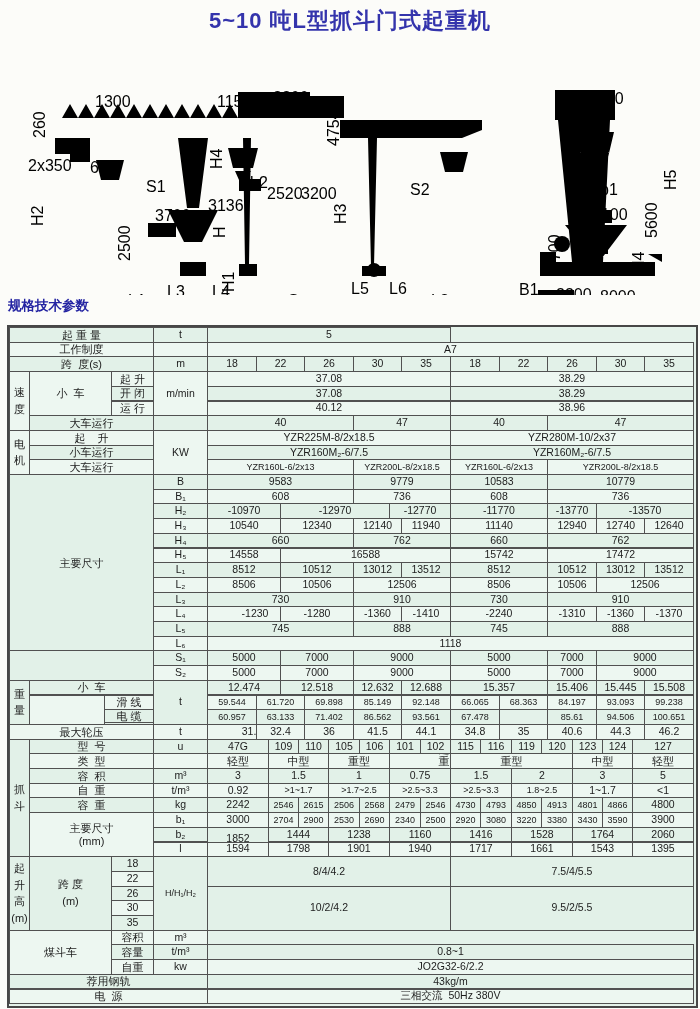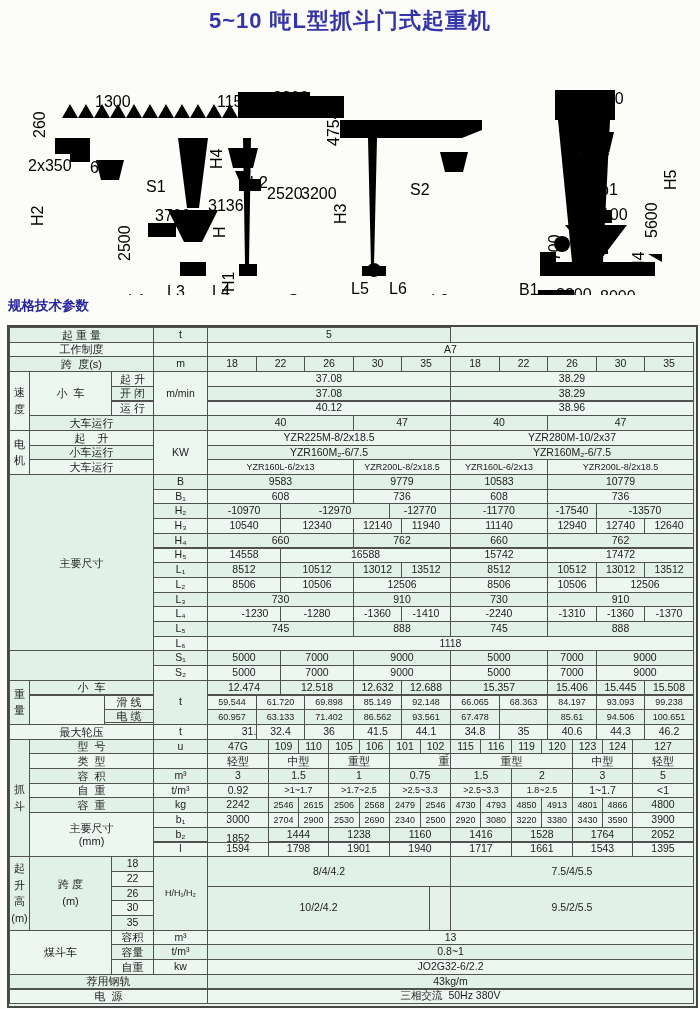--- a/index.html
+++ b/index.html
@@ -150,21 +150,21 @@
       <div class="cell alt" style="left: 144px; top: 161.7px; width: 55px; height: 15.7px;">B₁</div>
       <div class="cell alt" style="left: 198px; top: 161.7px; width: 147px; height: 15.7px;">608</div>
       <div class="cell alt" style="left: 344px; top: 161.7px; width: 98px; height: 15.7px;">736</div>
       <div class="cell alt" style="left: 441px; top: 161.7px; width: 98px; height: 15.7px;">608</div>
       <div class="cell alt" style="left: 538px; top: 161.7px; width: 147px; height: 15.7px;">736</div>
       <div class="cell" style="left: 144px; top: 176.4px; width: 55px; height: 15.7px;">H₂</div>
       <div class="cell" style="left: 198px; top: 176.4px; width: 74px; height: 15.7px;">-10970</div>
       <div class="cell" style="left: 271px; top: 176.4px; width: 110px; height: 15.7px;">-12970</div>
       <div class="cell" style="left: 380px; top: 176.4px; width: 62px; height: 15.7px;">-12770</div>
       <div class="cell" style="left: 441px; top: 176.4px; width: 98px; height: 15.7px;">-11770</div>
-      <div class="cell" style="left: 538px; top: 176.4px; width: 50px; height: 15.7px;">-17540</div>
+      <div class="cell" style="left: 538px; top: 176.4px; width: 50px; height: 15.7px;">-13770</div>
       <div class="cell" style="left: 587px; top: 176.4px; width: 98px; height: 15.7px;">-13570</div>
       <div class="cell alt" style="left: 144px; top: 191.1px; width: 55px; height: 15.7px;">H₃</div>
       <div class="cell alt" style="left: 198px; top: 191.1px; width: 74px; height: 15.7px;">10540</div>
       <div class="cell alt" style="left: 271px; top: 191.1px; width: 74px; height: 15.7px;">12340</div>
       <div class="cell alt" style="left: 344px; top: 191.1px; width: 49px; height: 15.7px;">12140</div>
       <div class="cell alt" style="left: 392px; top: 191.1px; width: 50px; height: 15.7px;">11940</div>
       <div class="cell alt" style="left: 441px; top: 191.1px; width: 98px; height: 15.7px;">11140</div>
       <div class="cell alt" style="left: 538px; top: 191.1px; width: 50px; height: 15.7px;">12940</div>
       <div class="cell alt" style="left: 587px; top: 191.1px; width: 49px; height: 15.7px;">12740</div>
       <div class="cell alt" style="left: 635px; top: 191.1px; width: 50px; height: 15.7px;">12640</div>
@@ -355,46 +355,45 @@
       <div class="cell s alt" style="left: 593px; top: 485.1px; width: 31px; height: 15.7px;">3590</div>
       <div class="cell alt" style="left: 623px; top: 485.1px; width: 62px; height: 15.7px;">3900</div>
       <div class="cell" style="left: 144px; top: 499.8px; width: 55px; height: 15.7px;">b₂</div>
       <div class="cell" style="left: 198px; top: 499.8px; width: 62px; height: 25px;">1852</div>
       <div class="cell" style="left: 259px; top: 499.8px; width: 61px; height: 15.7px;">1444</div>
       <div class="cell" style="left: 319px; top: 499.8px; width: 62px; height: 15.7px;">1238</div>
       <div class="cell" style="left: 380px; top: 499.8px; width: 62px; height: 15.7px;">1160</div>
       <div class="cell" style="left: 441px; top: 499.8px; width: 62px; height: 15.7px;">1416</div>
       <div class="cell" style="left: 502px; top: 499.8px; width: 62px; height: 15.7px;">1528</div>
       <div class="cell" style="left: 563px; top: 499.8px; width: 61px; height: 15.7px;">1764</div>
-      <div class="cell" style="left: 623px; top: 499.8px; width: 62px; height: 15.7px;">2052</div>
+      <div class="cell" style="left: 623px; top: 499.8px; width: 62px; height: 15.7px;">2060</div>
       <div class="cell alt" style="left: 144px; top: 514.5px; width: 55px; height: 15.7px;">l</div>
       <div class="cell alt" style="left: 198px; top: 514.5px; width: 62px; height: 15.7px;">1594</div>
       <div class="cell alt" style="left: 259px; top: 514.5px; width: 61px; height: 15.7px;">1798</div>
       <div class="cell alt" style="left: 319px; top: 514.5px; width: 62px; height: 15.7px;">1901</div>
       <div class="cell alt" style="left: 380px; top: 514.5px; width: 62px; height: 15.7px;">1940</div>
       <div class="cell alt" style="left: 441px; top: 514.5px; width: 62px; height: 15.7px;">1717</div>
       <div class="cell alt" style="left: 502px; top: 514.5px; width: 62px; height: 15.7px;">1661</div>
       <div class="cell alt" style="left: 563px; top: 514.5px; width: 61px; height: 15.7px;">1543</div>
       <div class="cell alt" style="left: 623px; top: 514.5px; width: 62px; height: 15.7px;">1395</div>
       <div class="cell v" style="left: 0px; top: 529.2px; width: 21px; height: 74.5px;">起 升 高 (m)</div>
       <div class="cell vw" style="left: 20px; top: 529.2px; width: 83px; height: 74.5px;">跨 度 (m)</div>
       <div class="cell" style="left: 102px; top: 529.2px; width: 43px; height: 15.7px;">18</div>
       <div class="cell s" style="left: 144px; top: 529.2px; width: 55px; height: 74.5px;">H/H₁/H₂</div>
       <div class="cell" style="left: 198px; top: 529.2px; width: 244px; height: 30.4px;">8/4/4.2</div>
       <div class="cell" style="left: 441px; top: 529.2px; width: 244px; height: 30.4px;">7.5/4/5.5</div>
       <div class="cell alt" style="left: 102px; top: 543.9px; width: 43px; height: 15.7px;">22</div>
       <div class="cell" style="left: 102px; top: 558.6px; width: 43px; height: 15.7px;">26</div>
-      <div class="cell" style="left: 198px; top: 558.6px; width: 223px; height: 45.1px;">10/2/4.2</div>
+      <div class="cell" style="left: 198px; top: 558.6px; width: 244px; height: 45.1px;">10/2/4.2</div>
       <div class="cell" style="left: 441px; top: 558.6px; width: 244px; height: 45.1px;">9.5/2/5.5</div>
       <div class="cell alt" style="left: 102px; top: 573.3px; width: 43px; height: 15.7px;">30</div>
       <div class="cell" style="left: 102px; top: 588px; width: 43px; height: 15.7px;">35</div>
       <div class="cell lab alt" style="left: 0px; top: 602.7px; width: 103px; height: 45.1px;">煤斗车</div>
       <div class="cell lab alt" style="left: 102px; top: 602.7px; width: 43px; height: 15.7px;">容积</div>
       <div class="cell alt" style="left: 144px; top: 602.7px; width: 55px; height: 15.7px;">m³</div>
-      <div class="cell alt" style="left: 198px; top: 602.7px; width: 487px; height: 15.7px;">13</div>
       <div class="cell lab" style="left: 102px; top: 617.4px; width: 43px; height: 15.7px;">容量</div>
       <div class="cell" style="left: 144px; top: 617.4px; width: 55px; height: 15.7px;">t/m³</div>
       <div class="cell" style="left: 198px; top: 617.4px; width: 487px; height: 15.7px;">0.8~1</div>
       <div class="cell lab alt" style="left: 102px; top: 632.1px; width: 43px; height: 15.7px;">自重</div>
       <div class="cell alt" style="left: 144px; top: 632.1px; width: 55px; height: 15.7px;">kw</div>
       <div class="cell alt" style="left: 198px; top: 632.1px; width: 487px; height: 15.7px;">JO2G32-6/2.2</div>
       <div class="cell lab" style="left: 0px; top: 646.8px; width: 199px; height: 15.7px;">荐用钢轨</div>
       <div class="cell" style="left: 198px; top: 646.8px; width: 487px; height: 15.7px;">43kg/m</div>
       <div class="cell lab alt" style="left: 0px; top: 661.5px; width: 199px; height: 15.7px;">电  源</div>
       <div class="cell alt" style="left: 198px; top: 661.5px; width: 487px; height: 15.7px;">三相交流  50Hz 380V</div>

